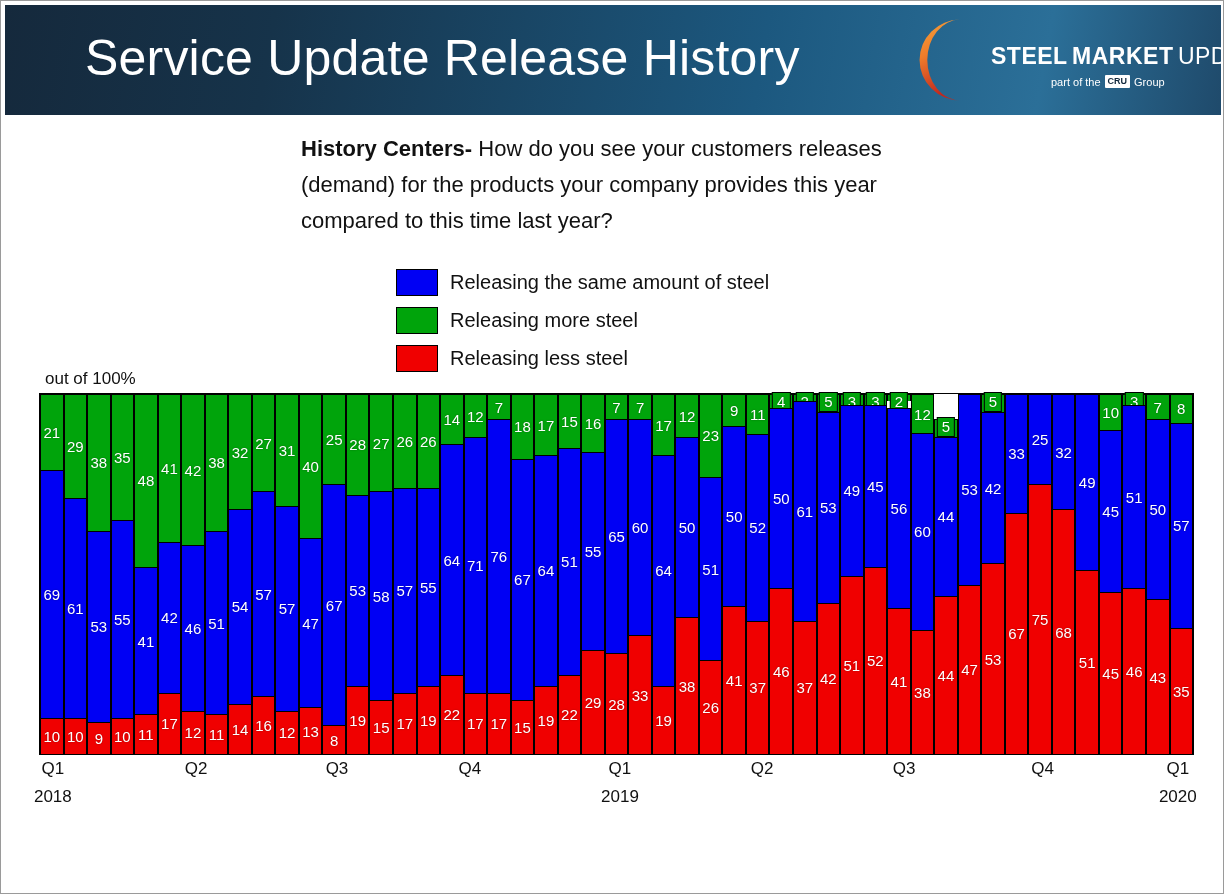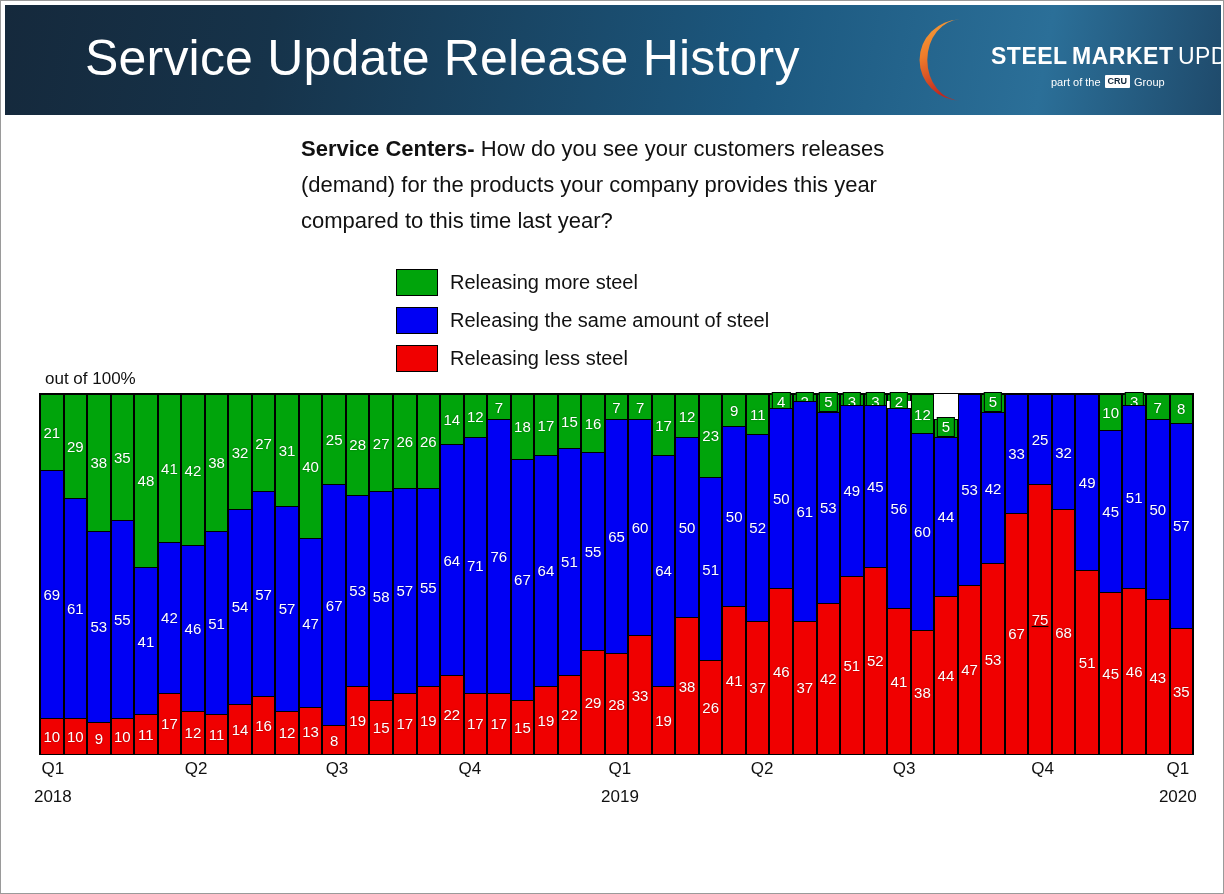--- a/index.html
+++ b/index.html
@@ -169,31 +169,31 @@
       </div>
       <div class="logo-sub">
         <span>part of the</span>
         <span class="cru-box">CRU</span>
         <span>Group</span>
       </div>
     </div>
   </div>
 
   <div class="question">
-    <b>Service Centers-</b><span> How do you see your customers releases (demand) for the products your company provides this year compared to this time last year?</span>
+    <b>History Centers-</b><span> How do you see your customers releases (demand) for the products your company provides this year compared to this time last year?</span>
   </div>
 
   <div class="legend">
+    <div class="legend-row">
+      <span class="swatch" style="background:#0000f4"></span>
+      <span class="legend-label">Releasing the same amount of steel</span>
+    </div>
     <div class="legend-row">
       <span class="swatch" style="background:#00a40b"></span>
       <span class="legend-label">Releasing more steel</span>
-    </div>
-    <div class="legend-row">
-      <span class="swatch" style="background:#0000f4"></span>
-      <span class="legend-label">Releasing the same amount of steel</span>
     </div>
     <div class="legend-row">
       <span class="swatch" style="background:#f00000"></span>
       <span class="legend-label">Releasing less steel</span>
     </div>
   </div>
 
   <div class="outof">out of 100%</div>
 
   <div class="plot" id="plot">
@@ -650,21 +650,21 @@
           <span class="val">33</span>
         </div>
         <div class="seg red" style="height: 67%;">
           <span class="val">67</span>
         </div>
       </div>
       <div class="bar">
         <div class="seg blue" style="height: 25%;">
           <span class="val">25</span>
         </div>
-        <div class="seg red" style="height: 75%; text-decoration: underline;">
+        <div class="seg red" style="height: 75%;">
           <span class="val">75</span>
         </div>
       </div>
       <div class="bar">
         <div class="seg blue" style="height: 32%;">
           <span class="val">32</span>
         </div>
         <div class="seg red" style="height: 68%;">
           <span class="val">68</span>
         </div>

